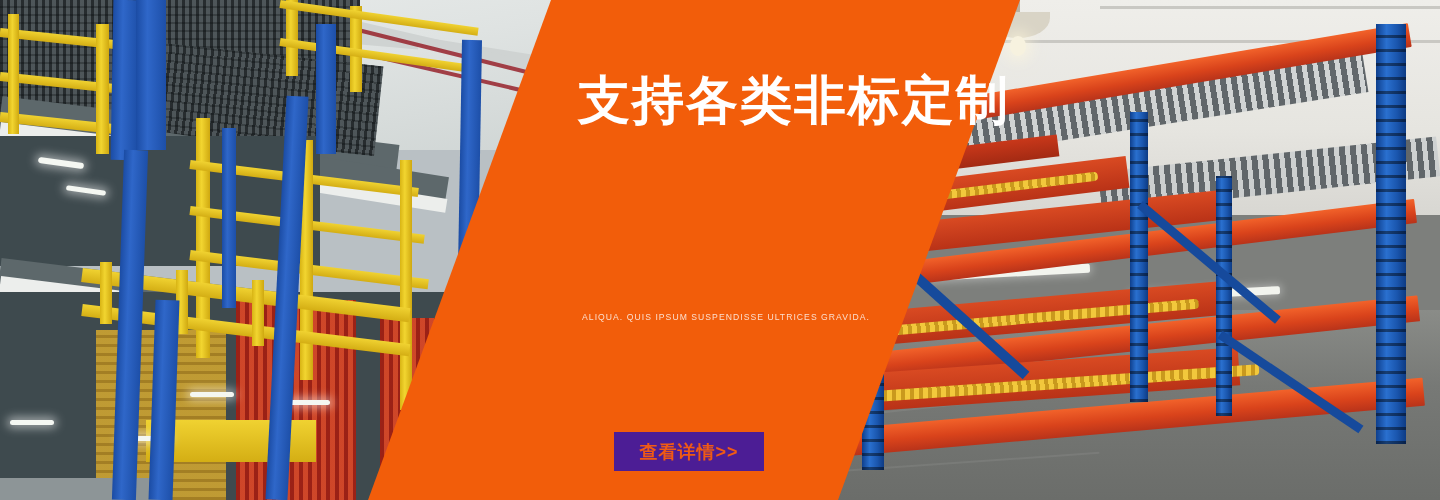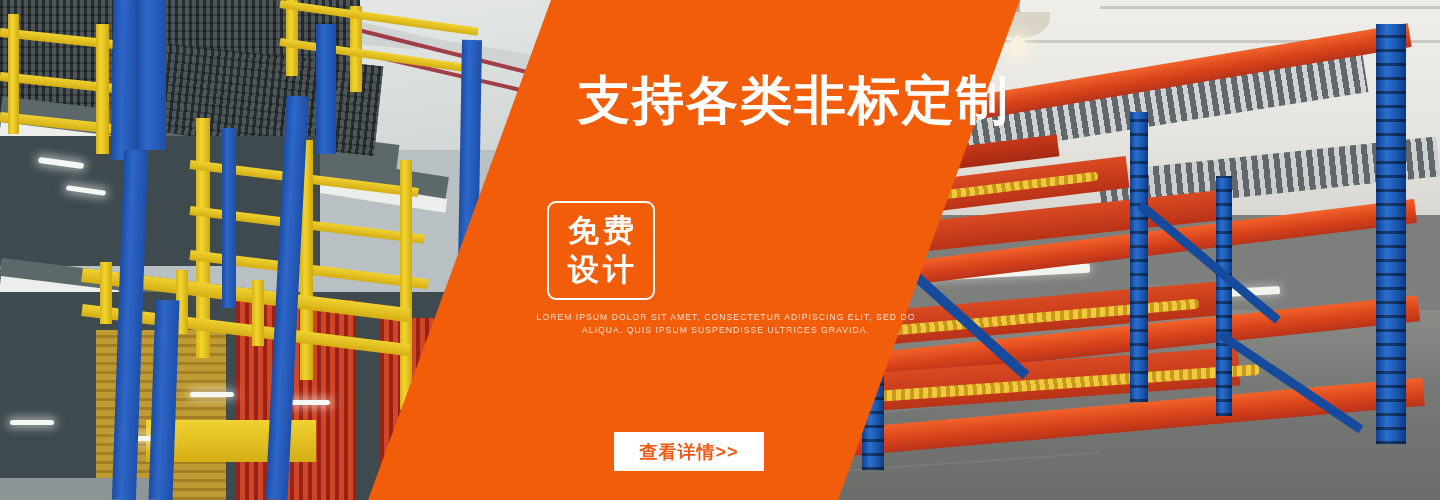--- a/index.html
+++ b/index.html
@@ -81,21 +81,21 @@
 
   .badges{position:absolute;left:501px;top:201px;display:flex;gap:13px;}
   .badge{width:108px;height:99px;border:2px solid #ffffff;border-radius:9px;
     display:flex;flex-direction:column;align-items:center;justify-content:center;gap:2px;}
   .badge span{font-size:31px;font-weight:bold;color:#ffffff;letter-spacing:4px;line-height:1.18;
     text-indent:4px;}
 
   .lorem{position:absolute;left:470px;top:311px;width:420px;text-align:center;
     font-size:8.6px;color:rgba(255,255,255,.80);letter-spacing:1.05px;line-height:12.6px;}
 
-  .cta{position:absolute;left:568px;top:432px;width:150px;height:39px;background:#ffffff;
+  .cta{position:absolute;left:568px;top:432px;width:150px;height:39px;background:#4c1d95;
     display:flex;align-items:center;justify-content:center;cursor:pointer;}
   .cta span{font-size:18px;font-weight:bold;color:#f05a14;letter-spacing:1px;white-space:nowrap;}
 </style>
 </head>
 <body>
 
 <div id="banner">
 
   <div class="photo-left">
     <div class="pl-ceiling"></div>
@@ -210,28 +210,23 @@
     <div class="pr-brace" style="left:420px;top:330px;width:170px;height:9px;transform:rotate(34deg);"></div>
   </div>
 
   <div class="panel"></div>
 
   <div class="content">
 
     <div class="title">支持各类非标定制</div>
 
     <div class="badges">
-      <div class="badge">
-        <span>免费</span>
-        <span>设计</span>
-      </div>
     </div>
 
     <div class="lorem">
-      <div>LOREM IPSUM DOLOR SIT AMET, CONSECTETUR ADIPISCING ELIT, SED DO</div>
       <div>ALIQUA. QUIS IPSUM SUSPENDISSE ULTRICES GRAVIDA.</div>
     </div>
 
     <div class="cta">
       <span>查看详情&gt;&gt;</span>
     </div>
 
   </div>
 </div>
 

